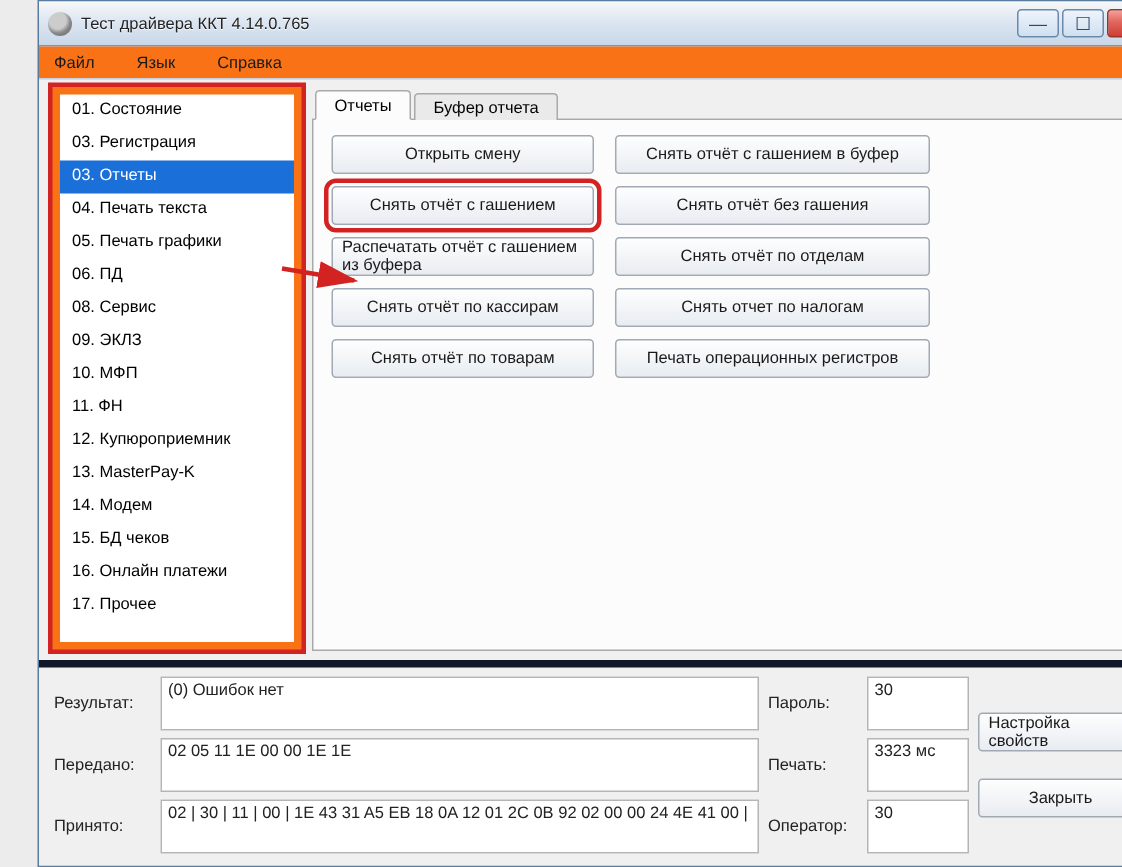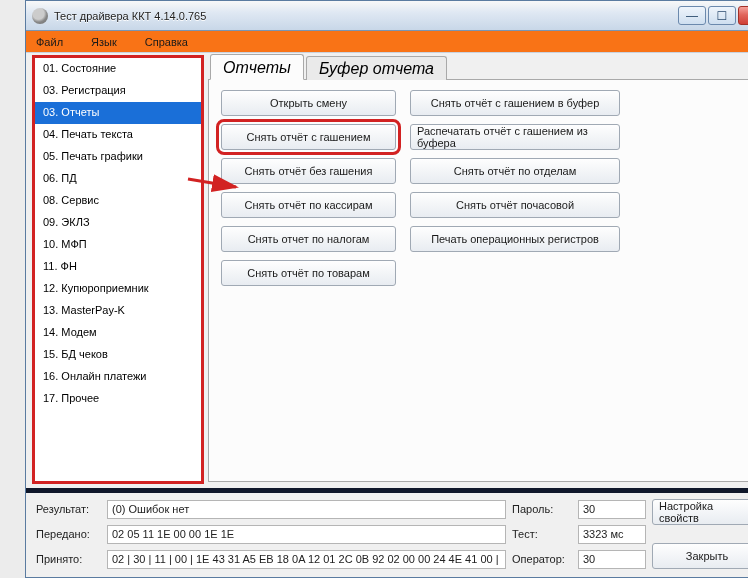--- a/index.html
+++ b/index.html
@@ -62,21 +62,21 @@
   .body-area {
     flex: 1;
     display: flex;
     padding: 4px 8px 6px 8px;
     gap: 6px;
     background: #f0f0f0;
   }
   .sidebar {
     width: 168px;
     background: #fff;
-    border: 1px solid #f97316;
+    border: 6px solid #f97316;
     display: flex;
     flex-direction: column;
   }
   .side-item {
     padding: 3px 8px;
     border-bottom: 1px solid transparent;
     line-height: 15px;
     cursor: pointer;
   }
   .side-item.selected {
@@ -100,23 +100,22 @@
     margin-left: 2px;
     gap: 0;
   }
   .tab {
     padding: 3px 12px 2px 12px;
     border: 1px solid #a9a9a9;
     border-bottom: none;
     background: #eaeaea;
     border-radius: 3px 3px 0 0;
     margin-right: 2px;
-    font-size: 16px;
+    font-size: 11px;
     position: relative;
-    font-style: italic;
   }
   .tab.active {
     background: #fcfcfc;
     border-bottom: 1px solid #fcfcfc;
     z-index: 2;
     padding-top: 4px;
   }
   .tab-panel {
     flex: 1;
     border: 1px solid #a9a9a9;
@@ -153,21 +152,21 @@
     padding: 6px 10px 8px 10px;
     display: grid;
     grid-template-columns: 65px 1fr 60px 68px 110px;
     row-gap: 5px;
     column-gap: 6px;
     align-items: center;
     background: #f0f0f0;
   }
   .bottom .lbl { text-align: left; color: #222; }
   .ro-input {
-    height: 19px;
+    height: 36px;
     border: 1px solid #b5b5b5;
     background: #fff;
     padding: 2px 4px;
     white-space: nowrap;
     overflow: hidden;
     color: #222;
   }
   .side-col { display:flex;flex-direction:column;gap:18px; }
   .side-col .wbtn { width: 110px; }
   .window-inner { position: relative; flex:1; display:flex; flex-direction:column; }
@@ -215,32 +214,31 @@
         <div class="tabs">
           <div class="tab active">Отчеты</div>
           <div class="tab">Буфер отчета</div>
         </div>
         <div class="tab-panel">
           <div class="btn-grid">
             <div class="wbtn">Открыть смену</div>
             <div class="wbtn">Снять отчёт с гашением в буфер</div>
 
             <div class="wbtn highlight">Снять отчёт с гашением</div>
+            <div class="wbtn">Снять отчёт без гашения</div>
+
             <div class="wbtn">Распечатать отчёт с гашением из буфера</div>
-
-            <div class="wbtn">Снять отчёт без гашения</div>
             <div class="wbtn">Снять отчёт по отделам</div>
 
             <div class="wbtn">Снять отчёт по кассирам</div>
-            <div class="wbtn">Снять отчёт почасовой</div>
 
             <div class="wbtn">Снять отчет по налогам</div>
+            <div class="wbtn">Снять отчёт по товарам</div>
+
             <div class="wbtn">Печать операционных регистров</div>
-
-            <div class="wbtn">Снять отчёт по товарам</div>
             <div></div>
           </div>
         </div>
       </div>
     </div>
 
     <svg class="arrow" width="60" height="28">
       <defs>
         <marker id="ah" markerWidth="10" markerHeight="10" refX="8" refY="3" orient="auto">
           <path d="M0,0 L0,6 L9,3 z" fill="#d22222"></path>
@@ -254,21 +252,21 @@
       <div class="ro-input">(0) Ошибок нет</div>
       <div class="lbl">Пароль:</div>
       <div class="ro-input">30</div>
       <div class="side-col" style="grid-row:1 / span 3;grid-column:5;">
         <div class="wbtn">Настройка свойств</div>
         <div class="wbtn">Закрыть</div>
       </div>
 
       <div class="lbl">Передано:</div>
       <div class="ro-input">02 05 11 1E 00 00 1E 1E</div>
-      <div class="lbl">Тест:</div>
+      <div class="lbl">Печать:</div>
       <div class="ro-input">3323 мс</div>
 
       <div class="lbl">Принято:</div>
       <div class="ro-input">02 | 30 | 11 | 00 | 1E 43 31 A5 EB 18 0A 12 01 2C 0B 92 02 00 00 24 4E 41 00 |</div>
       <div class="lbl">Оператор:</div>
       <div class="ro-input">30</div>
     </div>
   </div>
 </div>
 

